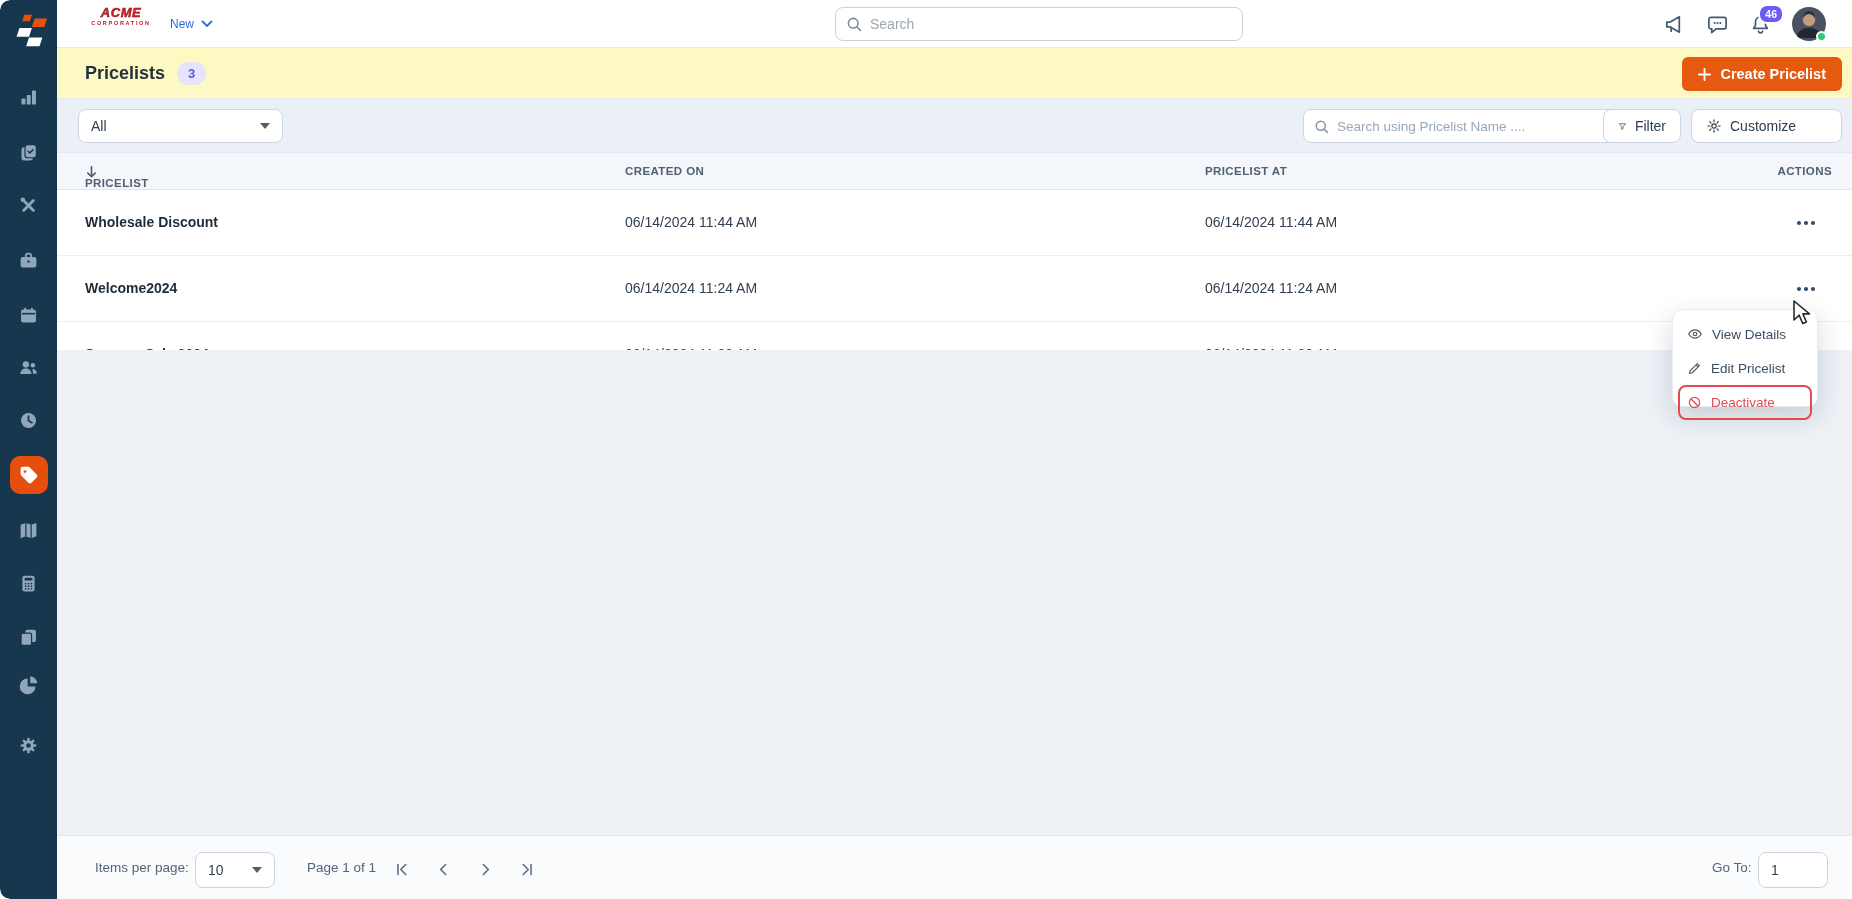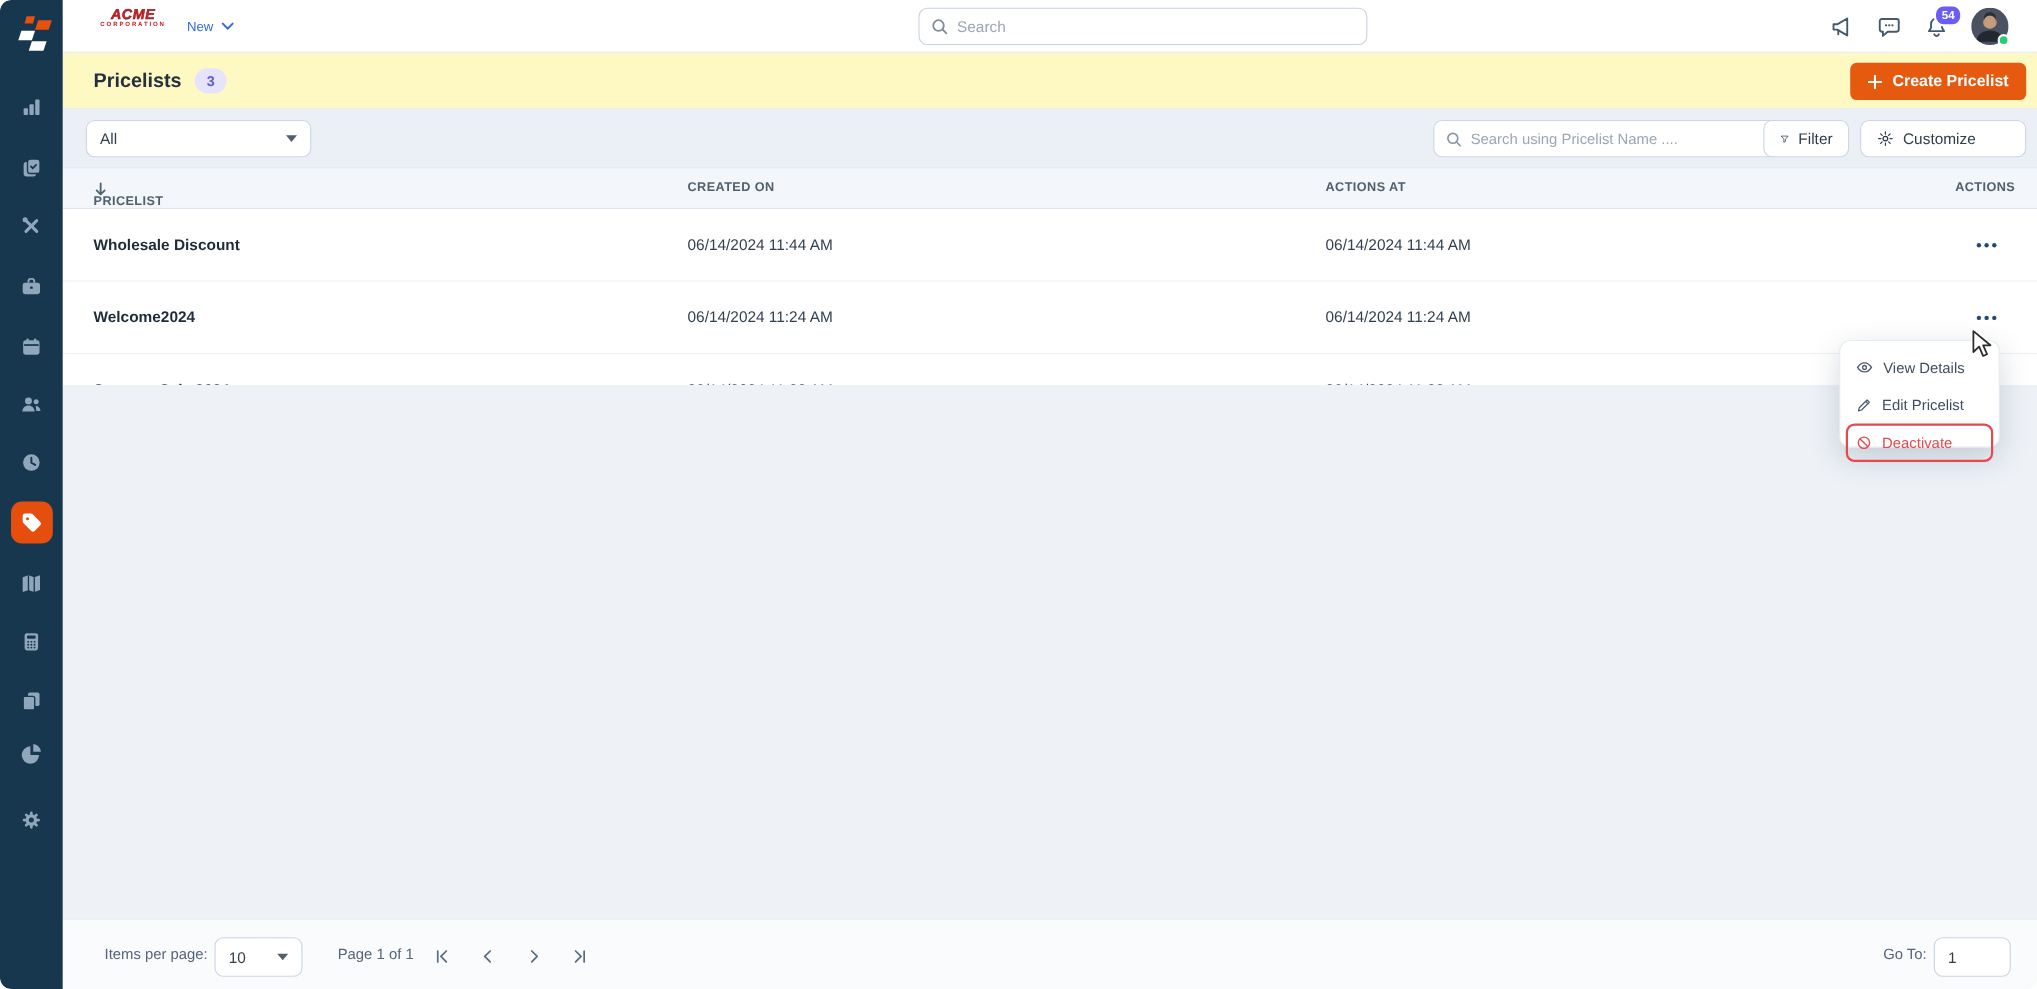--- a/index.html
+++ b/index.html
@@ -244,21 +244,21 @@
               <circle cx="12" cy="10.5" r="1.1"></circle>
               <circle cx="15" cy="10.5" r="1.1"></circle>
             </g>
           </svg>
       </span>
       <span class="tico">
         <svg width="23" height="23" viewBox="0 0 24 24" fill="none" stroke="#45596E" stroke-width="1.8" stroke-linejoin="round">
             <path d="M12 4a5.2 5.2 0 0 1 5.2 5.2v3.6l2 3.2H4.8l2-3.2V9.2A5.2 5.2 0 0 1 12 4z"></path>
             <path d="M9.8 19a2.3 2.3 0 0 0 4.4 0" stroke-linecap="round"></path>
           </svg>
-        <span class="badge84">54</span>
+        <span class="badge84">46</span>
       </span>
       <span class="avatar">
         <svg width="34" height="34" viewBox="0 0 34 34">
             <rect width="34" height="34" fill="#4A5262"></rect>
             <circle cx="17" cy="13" r="6.2" fill="#C59B7B"></circle>
             <path d="M11.5 12.5a5.5 5.5 0 0 1 11 0v-3a5.5 5.5 0 0 0-11 0z" fill="#2B2F38"></path>
             <path d="M4.5 31c1-7 6.2-10.2 12.5-10.2S28.5 24 29.5 31z" fill="#23272F"></path>
           </svg>
         <span class="status"></span>
       </span>
@@ -308,21 +308,21 @@
     </div>
 
     <div class="thead">
       <span class="col-name">
         <span>PRICELIST NAME</span>
         <svg width="13" height="14" viewBox="0 0 14 16" fill="none" stroke="#51606F" stroke-width="1.9" stroke-linecap="round" stroke-linejoin="round">
             <path d="M7 2v11M2.8 9.2L7 13.4l4.2-4.2"></path>
           </svg>
       </span>
       <span class="col-created">CREATED ON</span>
-      <span class="col-modified">ACTIONS AT</span>
+      <span class="col-modified">PRICELIST AT</span>
       <span class="col-actions">ACTIONS</span>
     </div>
 
     <div class="trow" style="top:142px">
       <span class="cell c-name">Wholesale Discount</span>
       <span class="cell c-created">06/14/2024 11:44 AM</span>
       <span class="cell c-modified">06/14/2024 11:44 AM</span>
       <button class="dots">
           <i></i>
           <i></i>

